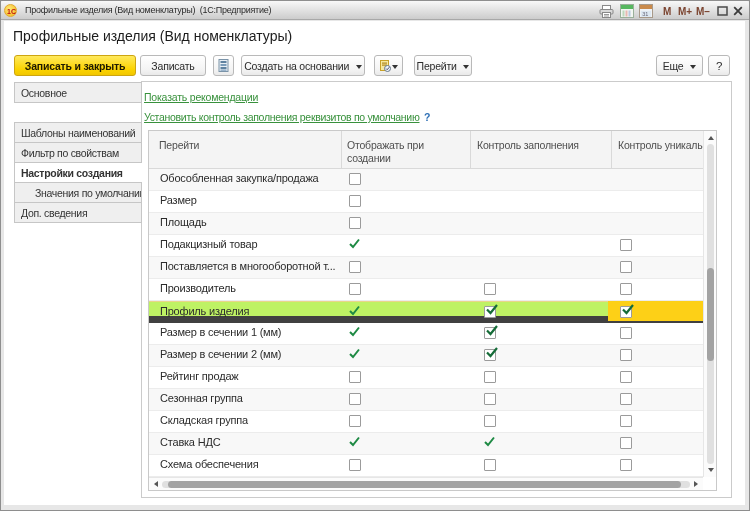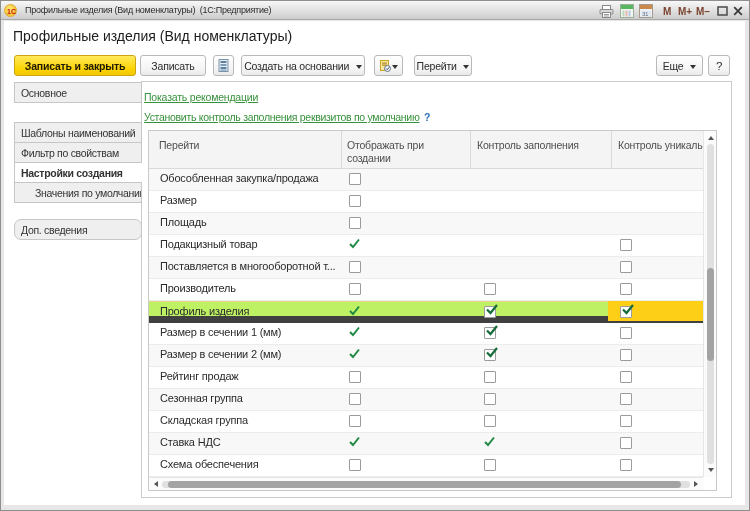--- a/index.html
+++ b/index.html
@@ -175,21 +175,21 @@
   <div class="btn" style="left:655px; width:47px;"><span class="lbl">Еще <i class="arr"></i></span></div>
   <div class="btn" style="left:707px; width:22px;"><span class="lbl" style="font-size:11.5px;">?</span></div>
 
   <div class="panel"></div>
 
   <div class="tab" style="top:81px;">Основное</div>
   <div class="tab" style="top:141px;">Фильтр по свойствам</div>
   <div class="tab" style="top:121px;">Шаблоны наименований</div>
   <div class="tab sel" style="top:161px;">Настройки создания</div>
   <div class="tab" style="top:181px;padding-left:20px;">Значения по умолчанию</div>
-  <div class="tab" style="top:218px;border-radius:7px;">Доп. сведения</div>
+  <div class="tab" style="top:201px;">Доп. сведения</div>
 
   <div class="lnk" style="left:143px; top:90px;">Показать рекомендации</div>
   <div class="lnk" style="left:143px; top:110px; letter-spacing:-0.3px;">Установить контроль заполнения реквизитов по умолчанию</div>
   <div class="qm" style="left:423px; top:110px; font-weight:bold;">?</div>
 
   <div class="grid">
     <div class="ghead">
       <div class="c" style="left:10px;">Перейти</div>
       <div class="c" style="left:198px;">Отображать при<br>создании</div>
       <div class="c" style="left:328px;">Контроль заполнения</div>

